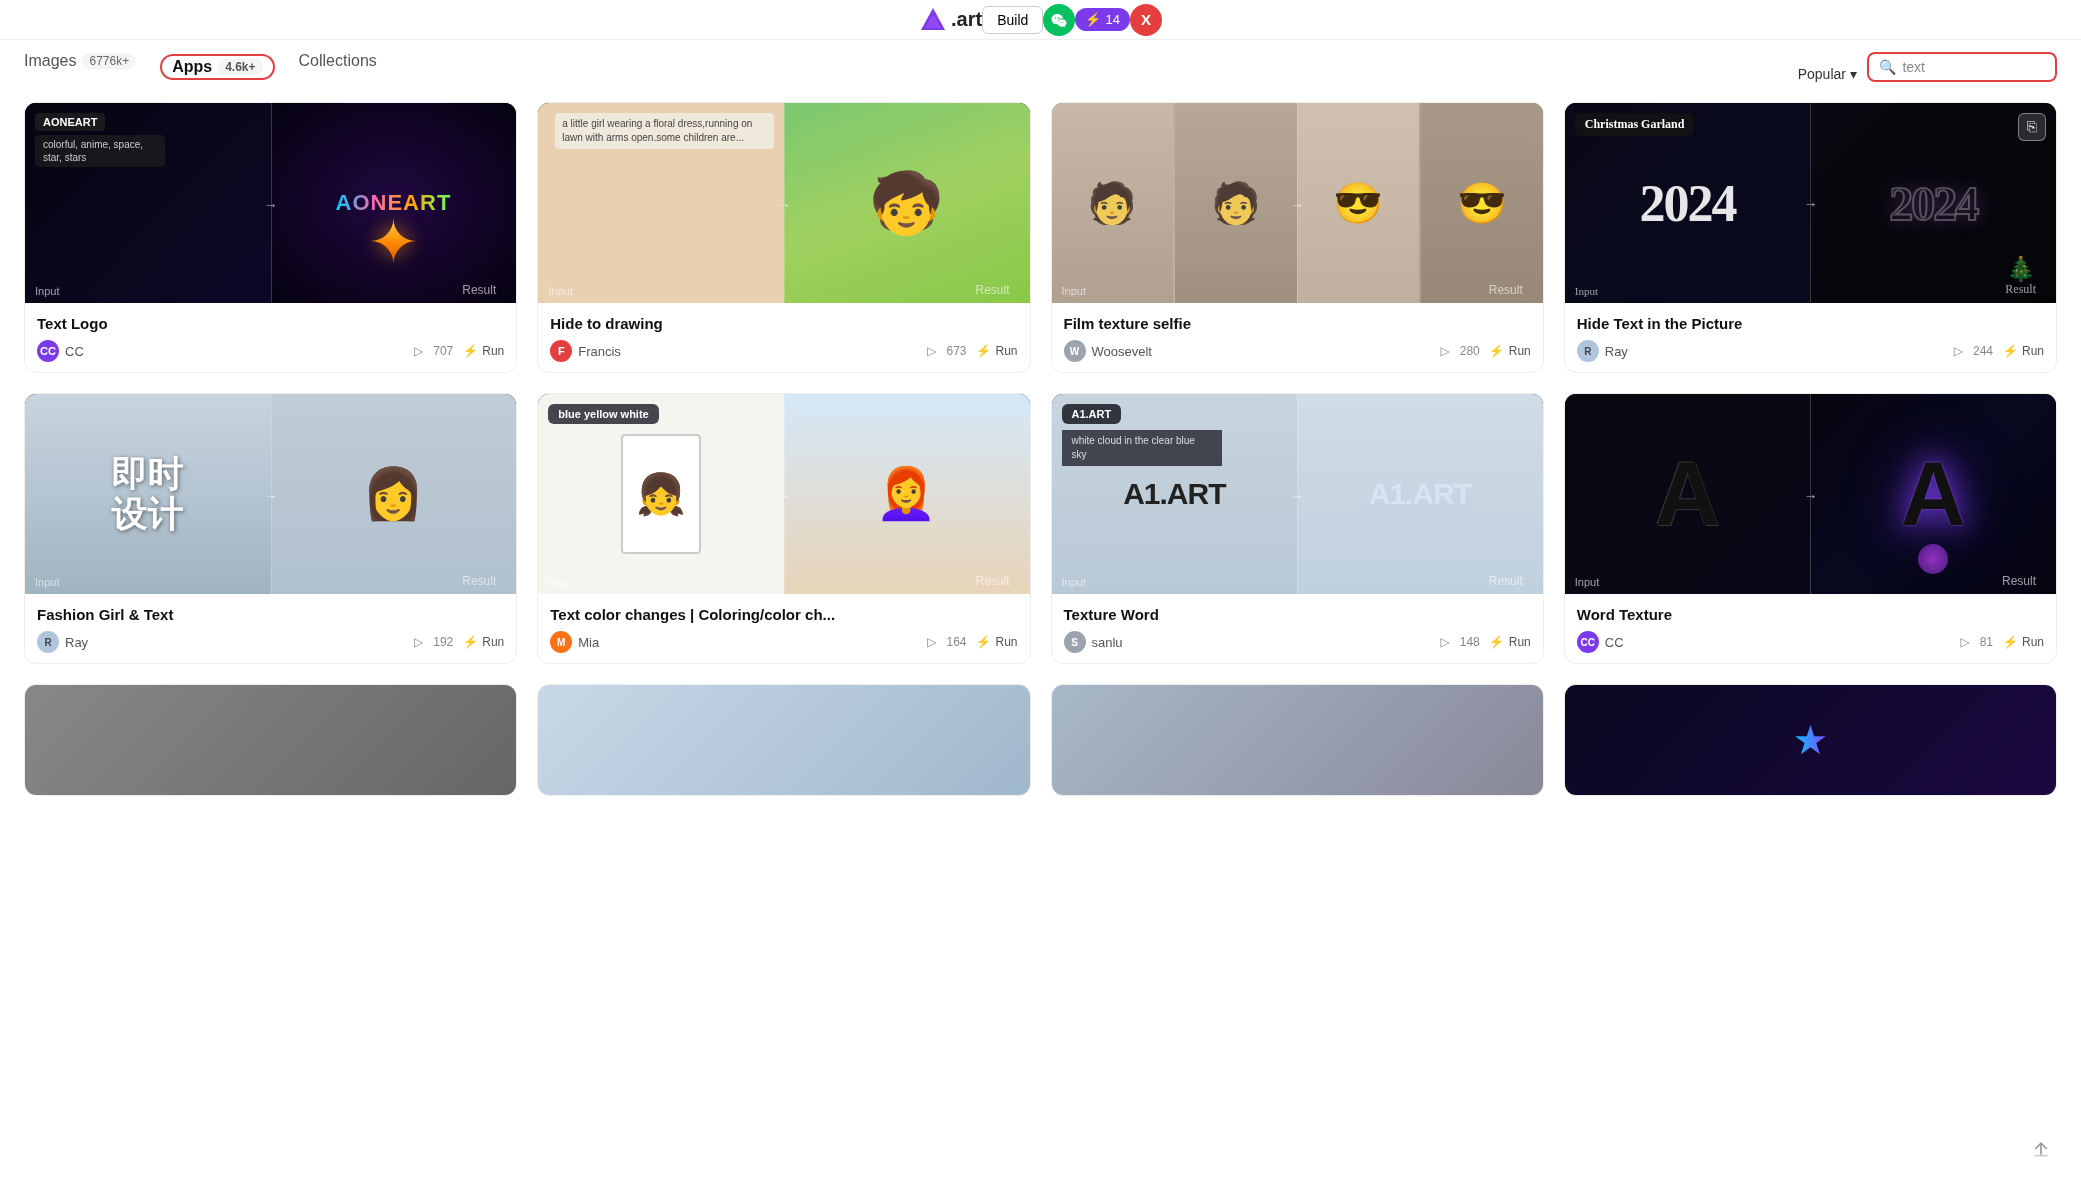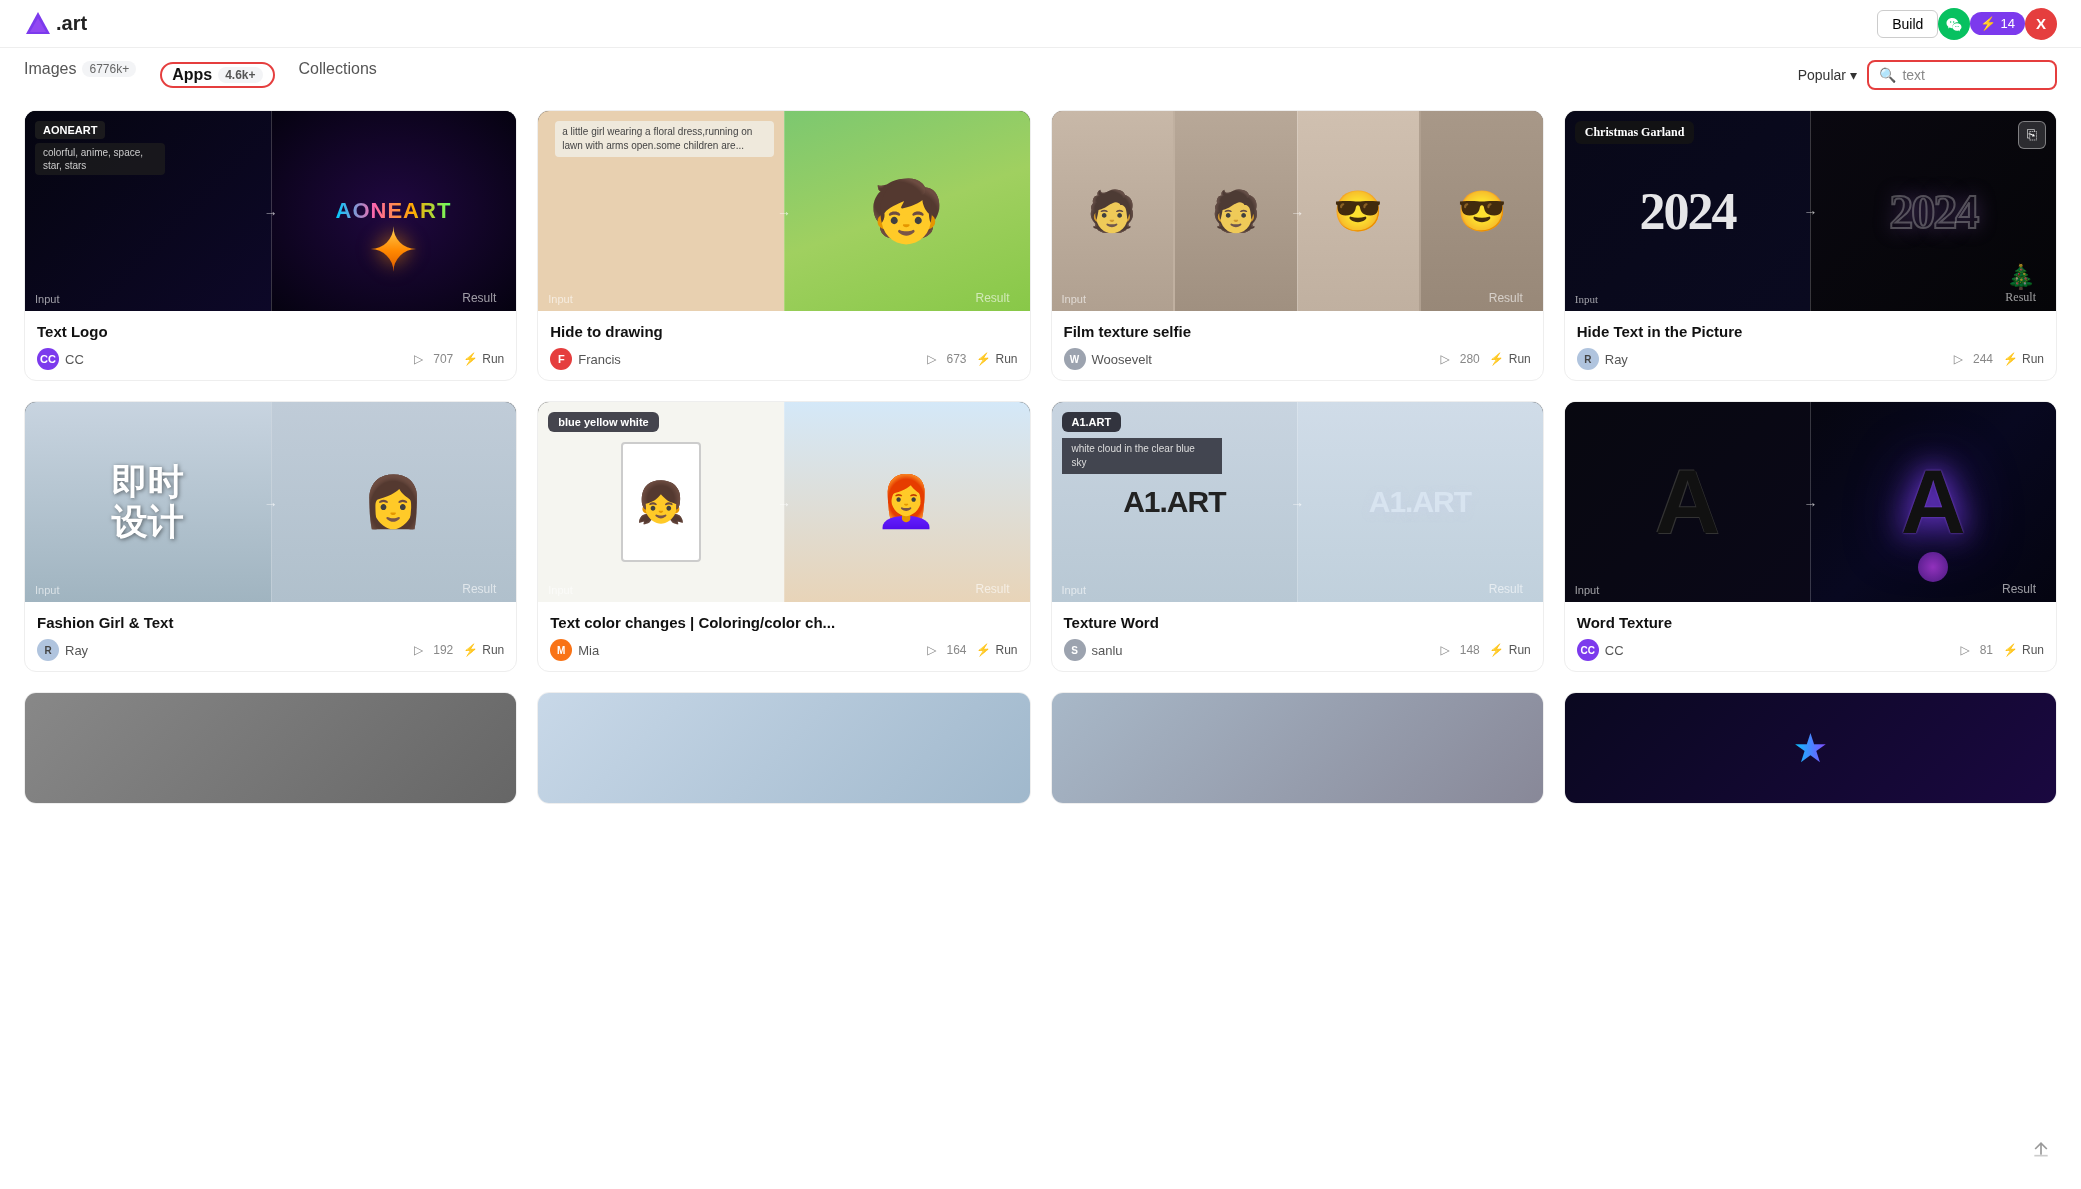--- a/index.html
+++ b/index.html
@@ -2,24 +2,24 @@
 <html><head>
   <meta charset="utf-8">
   <style>
     * { box-sizing: border-box; margin: 0; padding: 0; }
     body { font-family: -apple-system, BlinkMacSystemFont, 'Segoe UI', sans-serif; background: #fff; color: #222; }
 
     
     .header {
       display: flex;
       align-items: center;
-      justify-content: space-between;
+      justify-content: center;
       padding: 10px 24px;
       border-bottom: 1px solid #eee;
-      height: 48px;
+      height: 40px;
     }
     .logo {
       display: flex;
       align-items: center;
       gap: 4px;
       font-weight: 700;
       font-size: 20px;
       color: #222;
     }
     .logo-icon {
@@ -110,21 +110,21 @@
       border: 2.5px solid #e53e3e;
       border-radius: 22px;
       color: #111;
       font-weight: 600;
       margin-bottom: 0;
     }
 
     
     .search-sort-bar {
       display: flex;
-      align-items: center;
+      align-items: flex-end;
       gap: 10px;
     }
     .sort-btn {
       display: flex;
       align-items: center;
       gap: 4px;
       font-size: 14px;
       color: #333;
       cursor: pointer;
       border: none;

